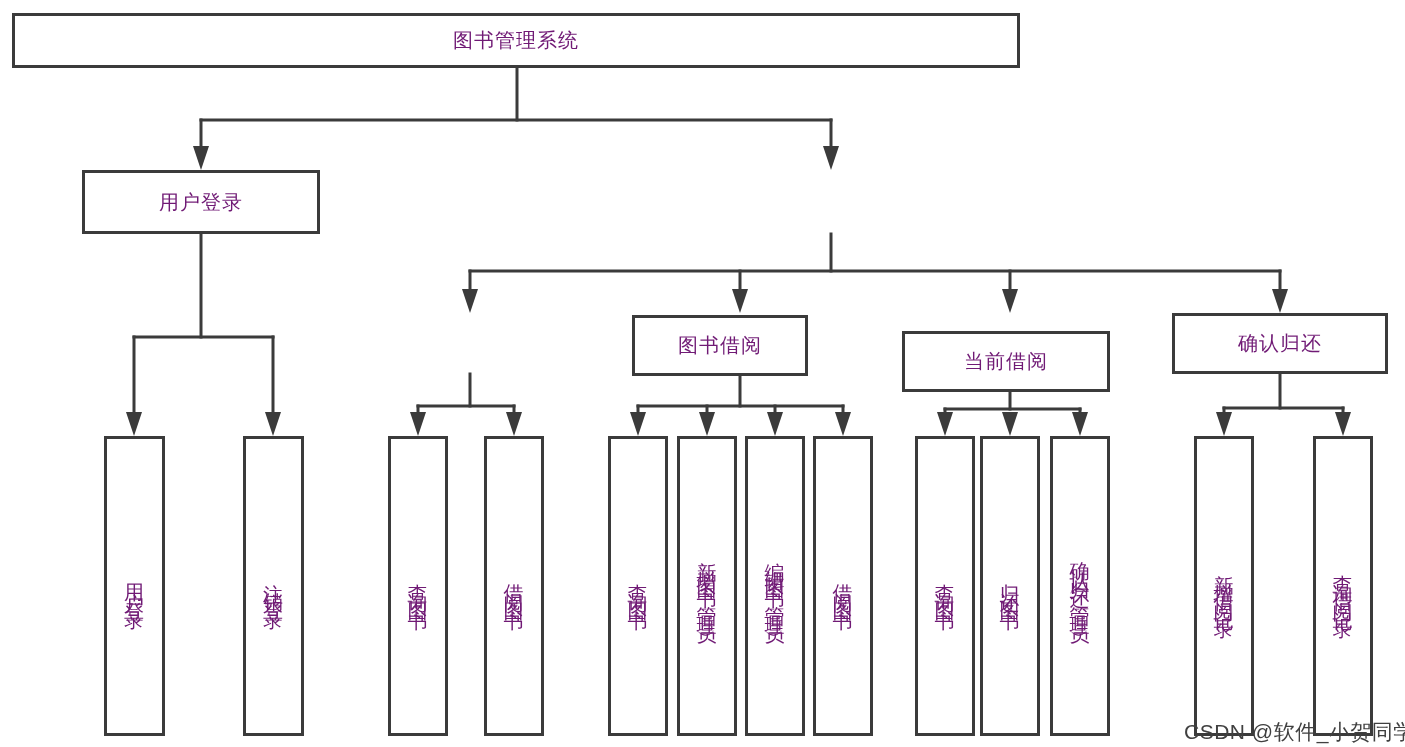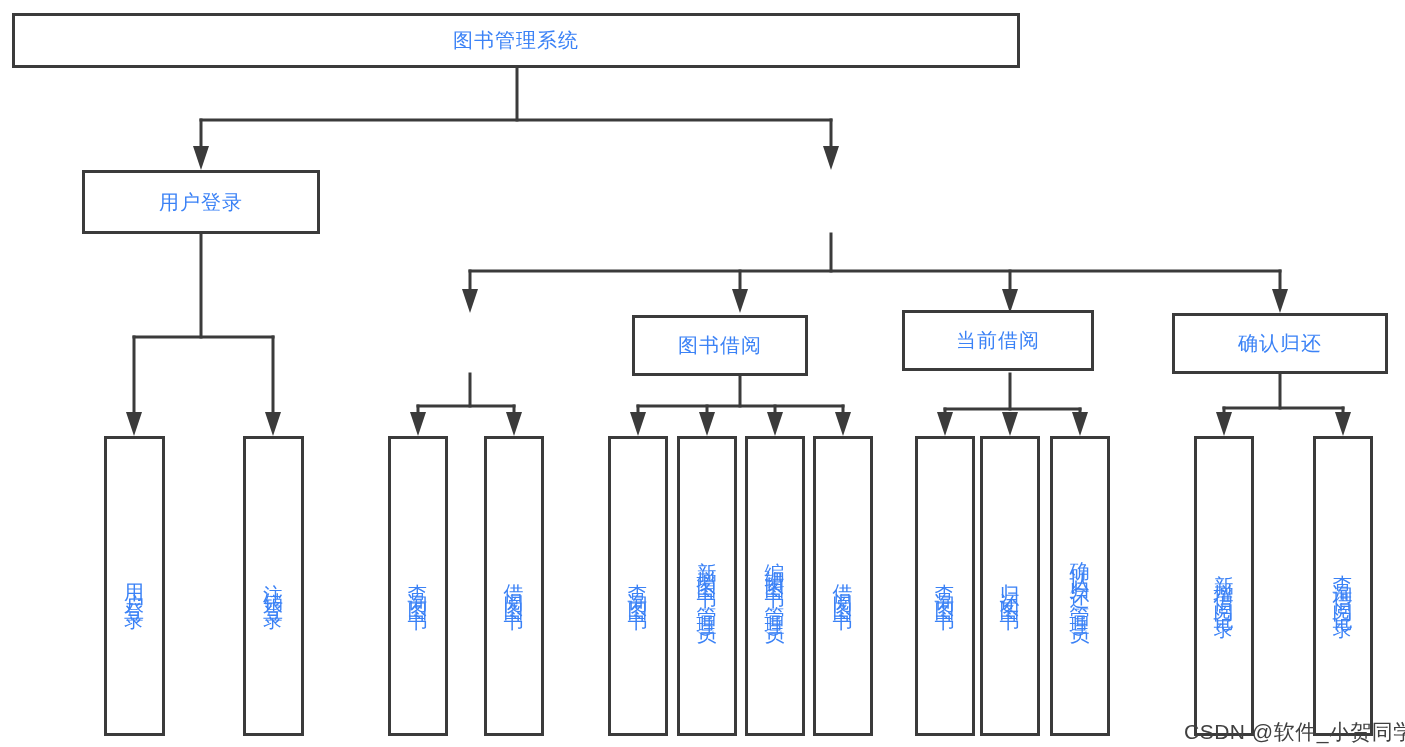--- a/index.html
+++ b/index.html
@@ -19,21 +19,21 @@
     position: absolute;
     left: 0; top: 0;
     width: 1405px; height: 747px;
     z-index: 1;
   }
   .node {
     position: absolute;
     box-sizing: border-box;
     background: #ffffff;
     border: 3px solid #3b3b3b;
-    color: #3b82f6;
+    color: #701a75;
     display: flex;
     align-items: center;
     justify-content: center;
     z-index: 2;
     font-size: 20px;
     letter-spacing: 1px;
   }
   .node.h { 
     text-align: center;
   }
@@ -132,21 +132,21 @@
     </g>
     <polygon stroke="none" points="1216,412 1232,412 1224,436"></polygon>
     <polygon stroke="none" points="1335,412 1351,412 1343,436"></polygon>
   </svg>
 
   <div class="node h" style="left:12px; top:13px; width:1008px; height:55px;">图书管理系统</div>
 
   <div class="node h" style="left:82px; top:170px; width:238px; height:64px;">用户登录</div>
 
   <div class="node h" style="left:632px; top:315px; width:176px; height:61px;">图书借阅</div>
-  <div class="node h" style="left:902px; top:310px; width:192px; height:61px;">当前借阅</div>
+  <div class="node h" style="left:902px; top:331px; width:208px; height:61px;">当前借阅</div>
   <div class="node h" style="left:1172px; top:313px; width:216px; height:61px;">确认归还</div>
 
   <div class="node v" style="left:104px; top:436px; width:61px; height:300px;">用户登录</div>
   <div class="node v" style="left:243px; top:436px; width:61px; height:300px;">注销登录</div>
 
   <div class="node v" style="left:388px; top:436px; width:60px; height:300px;">查询图书</div>
   <div class="node v" style="left:484px; top:436px; width:60px; height:300px;">借阅图书</div>
 
   <div class="node v" style="left:608px; top:436px; width:60px; height:300px;">查询图书</div>
   <div class="node v" style="left:677px; top:436px; width:60px; height:300px;">新增图书（管理员）</div>

